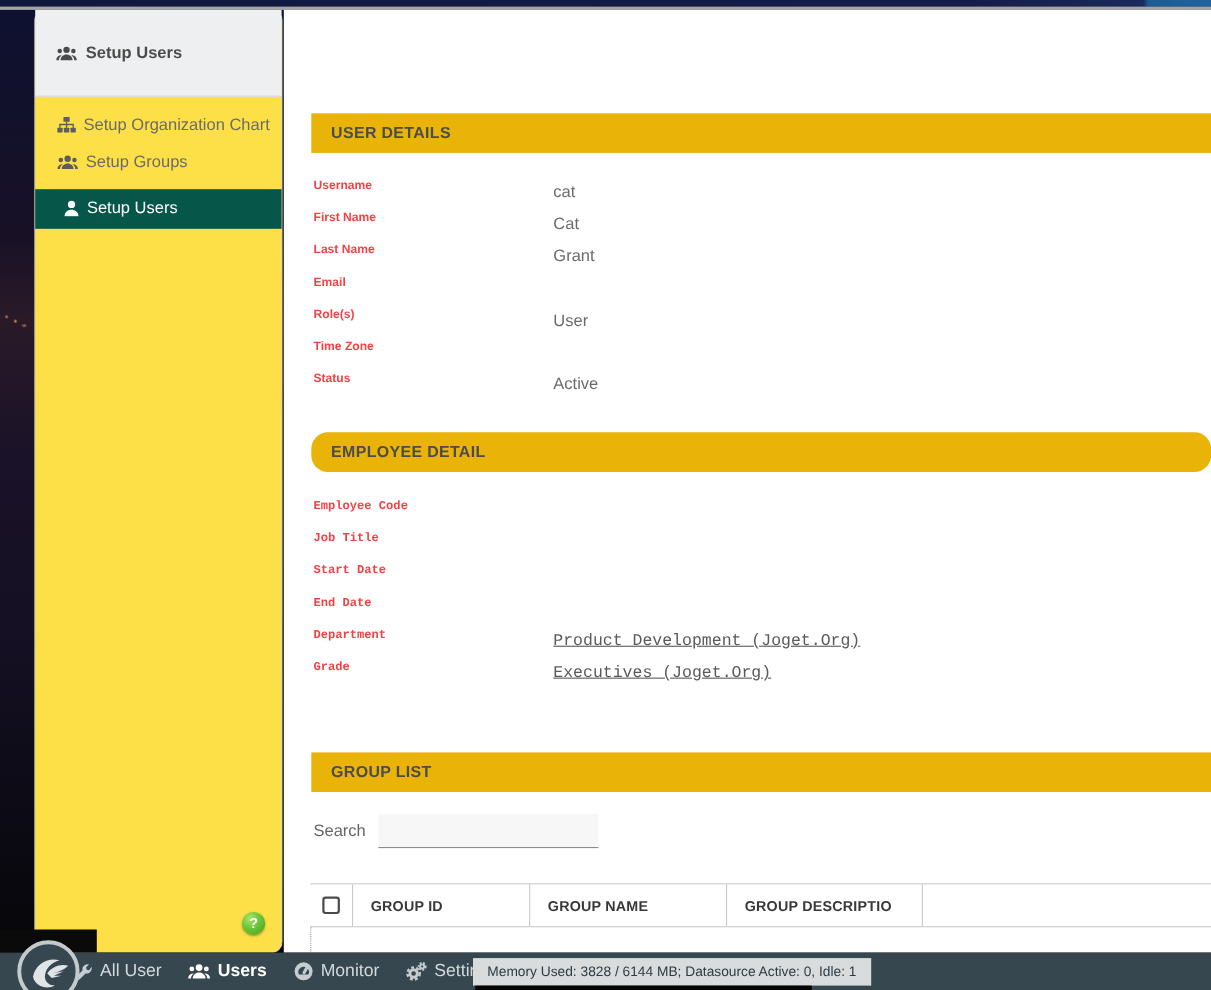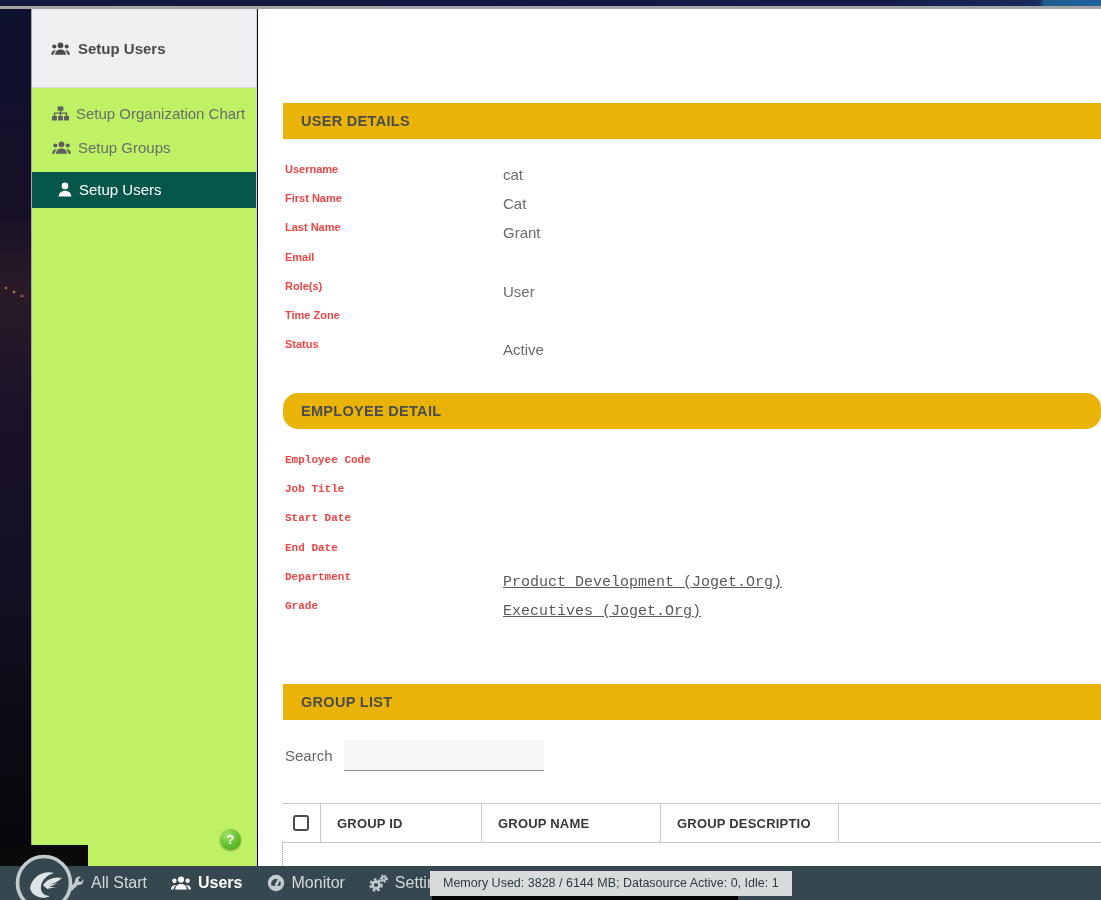--- a/index.html
+++ b/index.html
@@ -14,21 +14,21 @@
       linear-gradient(180deg,#0d1130 0%, #181126 24%, #2a1a28 32%, #1a1228 46%, #151024 64%, #0d0b16 80%, #050506 100%);
   }
 
   
   .top-strip { position:absolute; left:0; top:0; width:1101px; height:6px;
     background:linear-gradient(90deg,#11183f 0%, #141d48 80%, #1a2a5c 94.4%, #1e5b91 94.8%, #20639c 100%); }
   .top-line  { position:absolute; left:0; top:6px; width:1101px; height:3px; background:#a5a5a5; }
 
   
   .sidebar { position:absolute; left:31px; top:9px; width:226px; height:857px;
-    background:#bef264; border-left:1px solid #a8a8a8; border-right:1px solid #cfcfcf; }
+    background:#fde047; border-left:1px solid #a8a8a8; border-right:1px solid #cfcfcf;border-radius:10px; }
   .side-header { height:79px; background:#edeff0; border-bottom:1px solid #d8d8d8;
     display:flex; align-items:center; gap:8px; padding-left:19px;
     font-size:15px; font-weight:bold; color:#4a4a4a; }
   .side-header .icn { color:#4a4a4a; }
   .side-nav { padding-top:9px; }
   .side-item { display:flex; align-items:flex-start; gap:7px; padding:8px 8px 8px 20px;
     color:#6b6b6b; font-size:15px; line-height:18px; cursor:pointer; }
   .side-item .icn { flex:0 0 auto; margin-top:1px; color:#5d5d5d; }
   .side-item.selected { background:#06564a; color:#ffffff; padding:9px 8px 9px 26px; margin-top:7px; }
   .side-item.selected .icn { color:#ffffff; }
@@ -242,21 +242,21 @@
 <div class="black-patch"></div>
 
 <div class="bottom-bar">
   <div class="bar-nav">
     <div class="bar-item">
       <span class="icn">
         <svg width="17" height="17" viewBox="0 0 18 18" fill="currentColor">
             <path d="M17.2 4.2c.5 1.7.1 3.6-1.3 5-1.2 1.2-2.9 1.7-4.5 1.4l-5.6 5.6c-.8.8-2.2.8-3 0s-.8-2.2 0-3L8.4 7.6C8.1 6 8.6 4.3 9.8 3.1c1.4-1.4 3.3-1.8 5-1.3L12 4.6l.5 2.4 2.4.5 2.3-3.3zM3.9 15.5c.5 0 .9-.4.9-.9s-.4-.9-.9-.9-.9.4-.9.9.4.9.9.9z"></path>
           </svg>
       </span>
-      <span>All Start</span>
+      <span>All User</span>
     </div>
     <div class="bar-item active">
       <span class="icn">
         <svg width="20" height="16" viewBox="0 0 20 16" fill="currentColor">
             <circle cx="10" cy="4.6" r="3.1"></circle>
             <path d="M4.2 14.6c0-3.3 2.6-5.5 5.8-5.5s5.8 2.2 5.8 5.5z"></path>
             <circle cx="3.4" cy="5.8" r="2.2"></circle>
             <path d="M2.6 14.6H0c0-2.8 1.8-4.6 4.3-4.7.3 0 .6 0 .9.1-1.6 1.1-2.6 2.7-2.6 4.6z"></path>
             <circle cx="16.6" cy="5.8" r="2.2"></circle>
             <path d="M17.4 14.6H20c0-2.8-1.8-4.6-4.3-4.7-.3 0-.6 0-.9.1 1.6 1.1 2.6 2.7 2.6 4.6z"></path>

